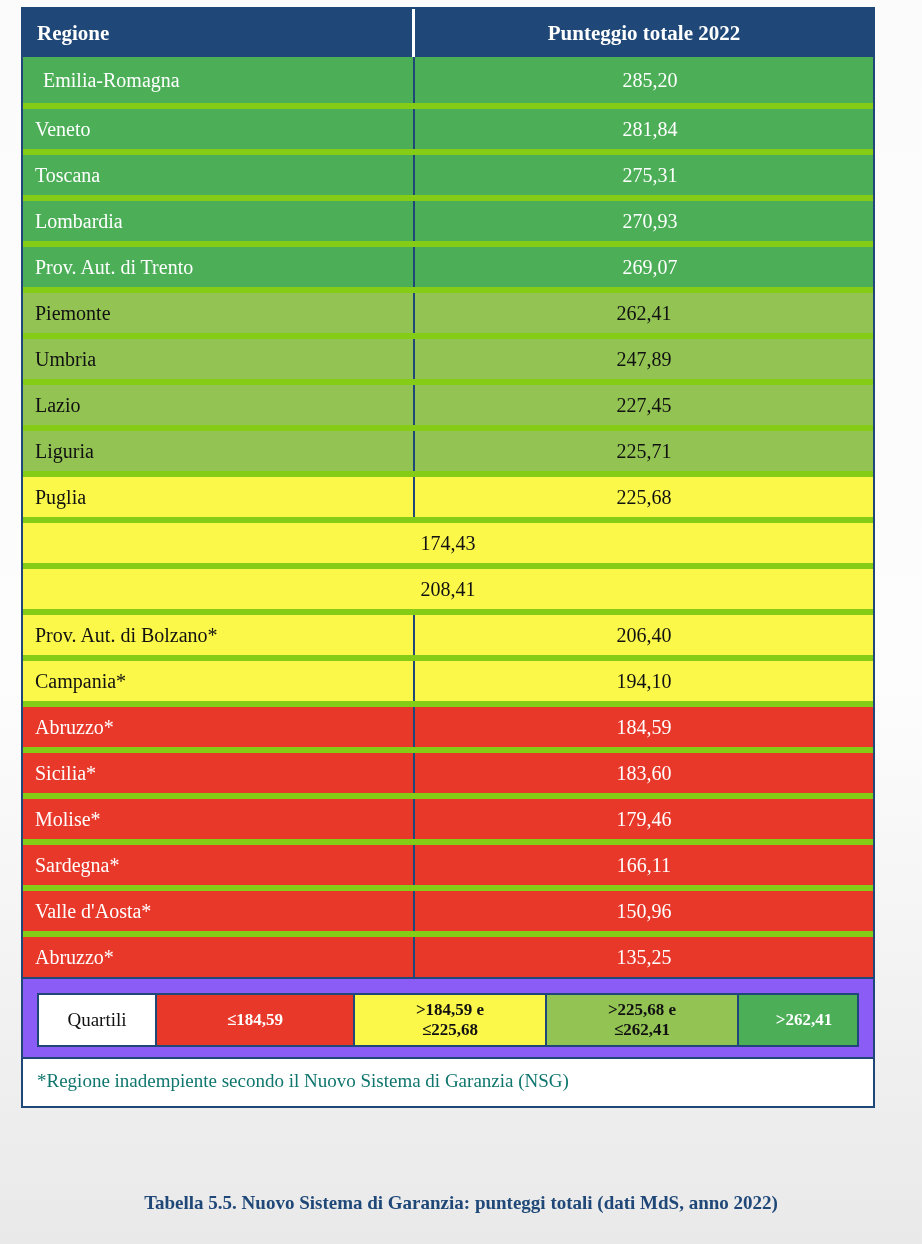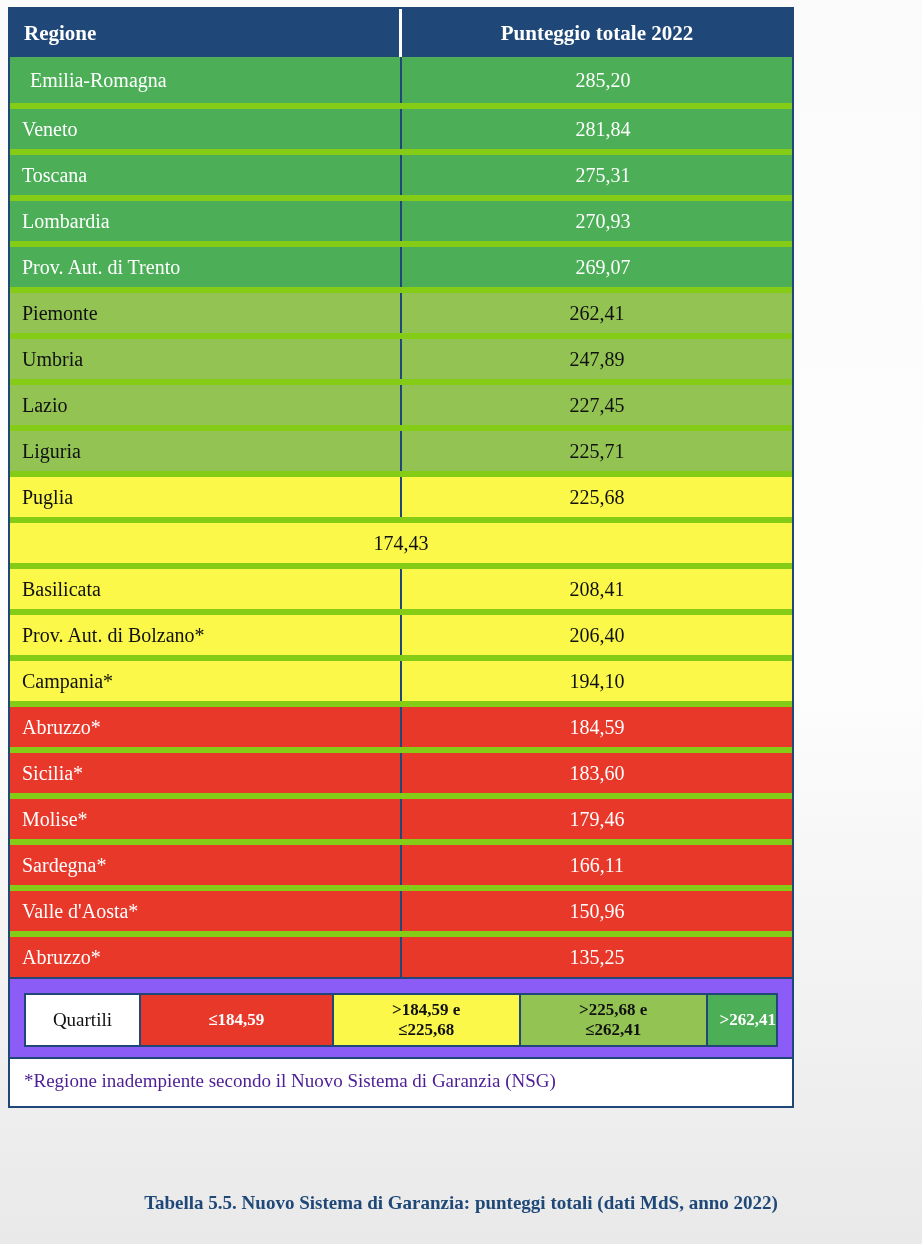--- a/index.html
+++ b/index.html
@@ -18,23 +18,23 @@
     position: absolute;
     left: 0;
     top: 0;
     width: 922px;
     height: 1244px;
   }
 
   
   .table-frame {
     position: absolute;
-    left: 8px;
+    left: 21px;
     top: 7px;
-    width: 786px;
+    width: 854px;
     border: 2px solid #1f4878;
     box-sizing: border-box;
     background: #ffffff;
   }
 
   
   .thead {
     display: flex;
     background: #1f4878;
     height: 48px;
@@ -127,21 +127,21 @@
   .legend-q4 { flex: 1; }
   .legend-cell .lg-line { white-space: nowrap; }
   .legend-q2 .lg-line, .legend-q3 .lg-line { font-weight: bold; font-size: 17px; }
   .legend-q1 .lg-line, .legend-q4 .lg-line { font-weight: bold; font-size: 17px; }
 
   
   .footnote {
     background: #ffffff;
     border-top: 2px solid #1f4878;
     padding: 11px 0 14px 14px;
-    color: #4c1d95;
+    color: #0f766e;
     font-size: 19px;
   }
 
   
   .caption {
     position: absolute;
     left: 0;
     top: 1192px;
     width: 922px;
     text-align: center;
@@ -200,21 +200,20 @@
           <div class="cell cell-score q-light">225,71</div>
         </div>
         <div class="row">
           <div class="cell cell-region q-yellow">Puglia</div>
           <div class="cell cell-score q-yellow">225,68</div>
         </div>
         <div class="row">
           <div class="cell cell-score q-yellow">174,43</div>
         </div>
         <div class="row">
-          <div class="cell cell-region q-yellow">Basilicata</div>
           <div class="cell cell-score q-yellow">208,41</div>
         </div>
         <div class="row">
           <div class="cell cell-region q-yellow">Prov. Aut. di Bolzano*</div>
           <div class="cell cell-score q-yellow">206,40</div>
         </div>
         <div class="row">
           <div class="cell cell-region q-yellow">Campania*</div>
           <div class="cell cell-score q-yellow">194,10</div>
         </div>

